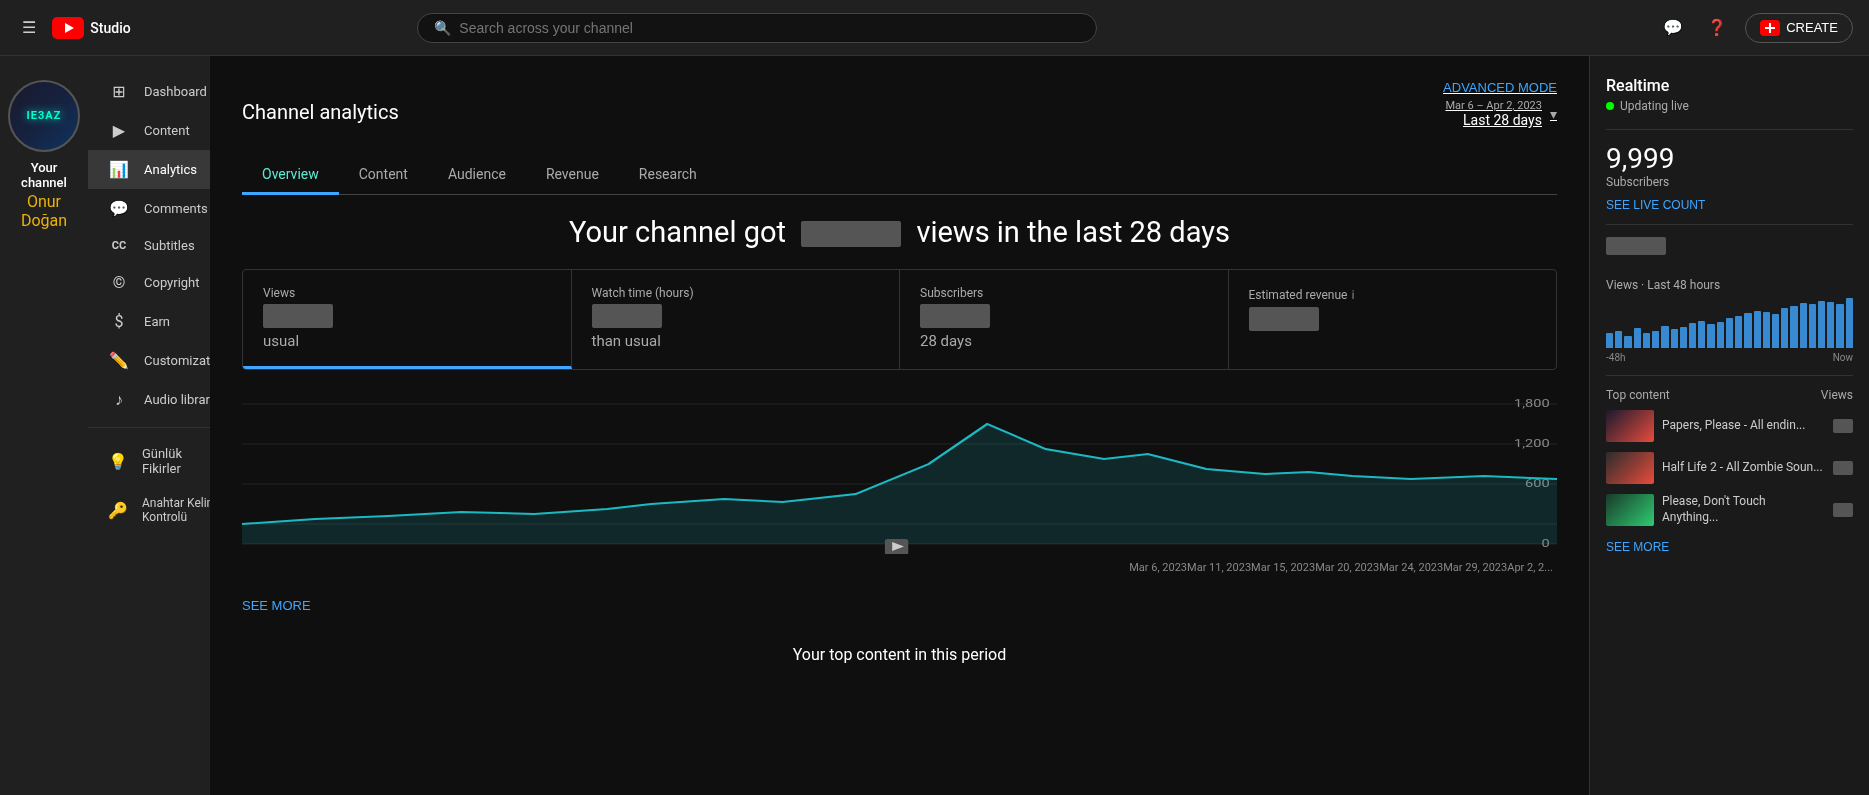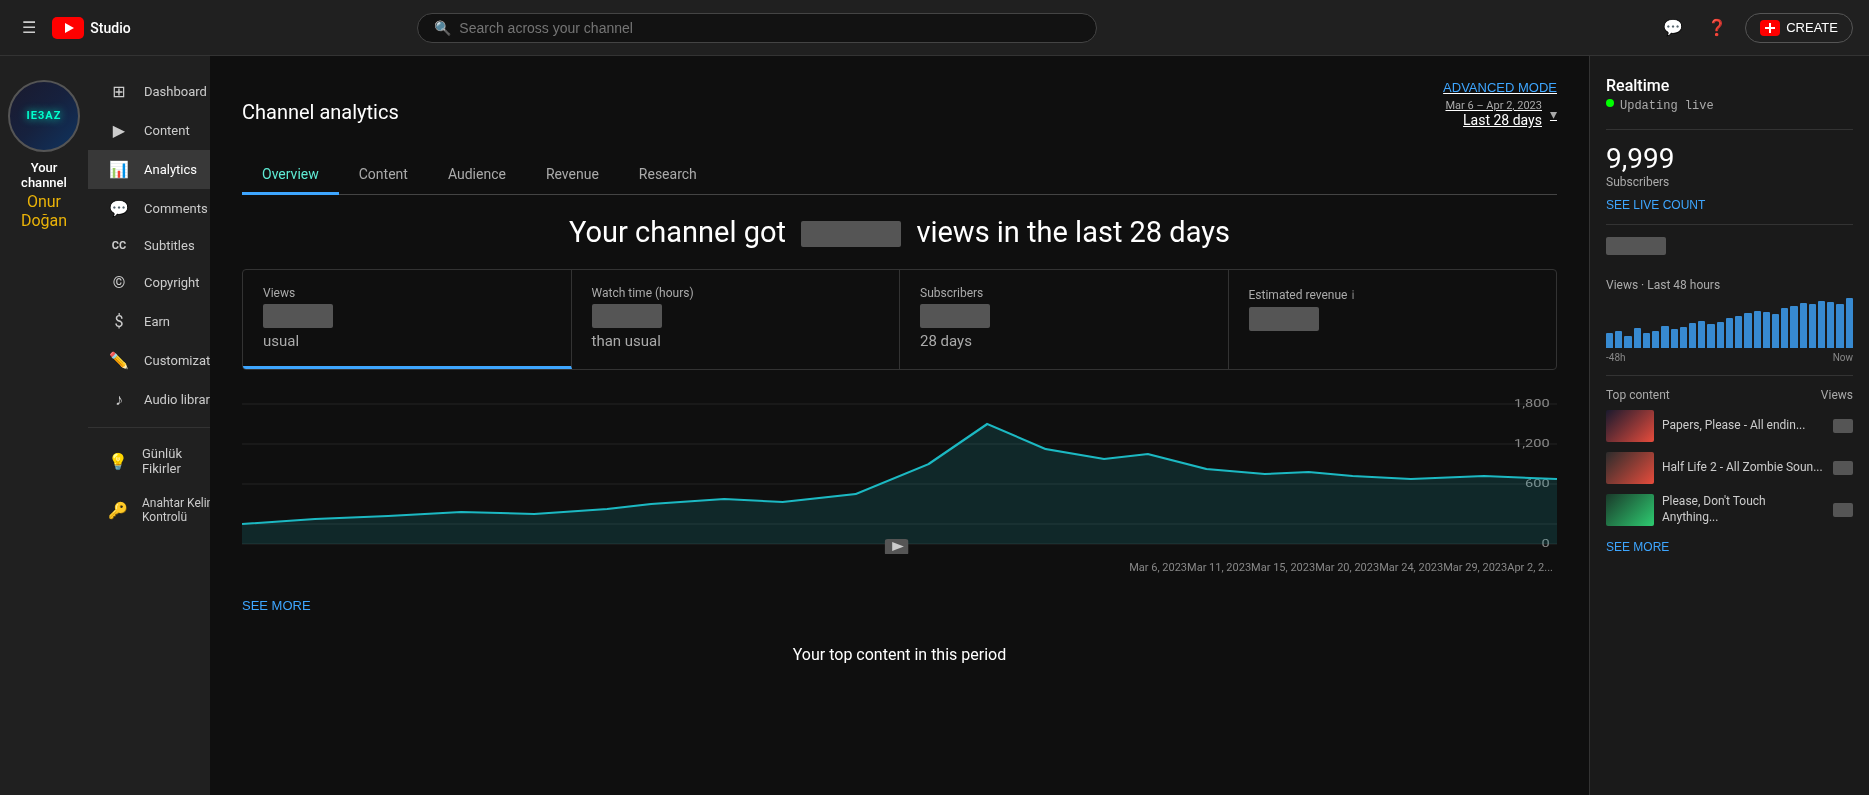--- a/index.html
+++ b/index.html
@@ -331,26 +331,25 @@
       margin-top: 0;
     }
     .realtime-title {
       font-size: 16px;
       font-weight: 500;
       color: #fff;
       margin-bottom: 4px;
     }
     .live-indicator {
       display: flex;
-      align-items: flex-start;
+      align-items: center;
       gap: 6px;
       font-size: 12px;
       color: #aaa;
       margin-bottom: 16px;
-      font-family: Liberation Mono, monospace;
     }
     .live-dot {
       width: 8px;
       height: 8px;
       border-radius: 50%;
       background: #0f0;
     }
     .realtime-divider { border: none; border-top: 1px solid #333; margin: 12px 0; }
     .subs-count { font-size: 28px; font-weight: 400; color: #fff; }
     .subs-label { font-size: 12px; color: #aaa; margin-bottom: 8px; }

